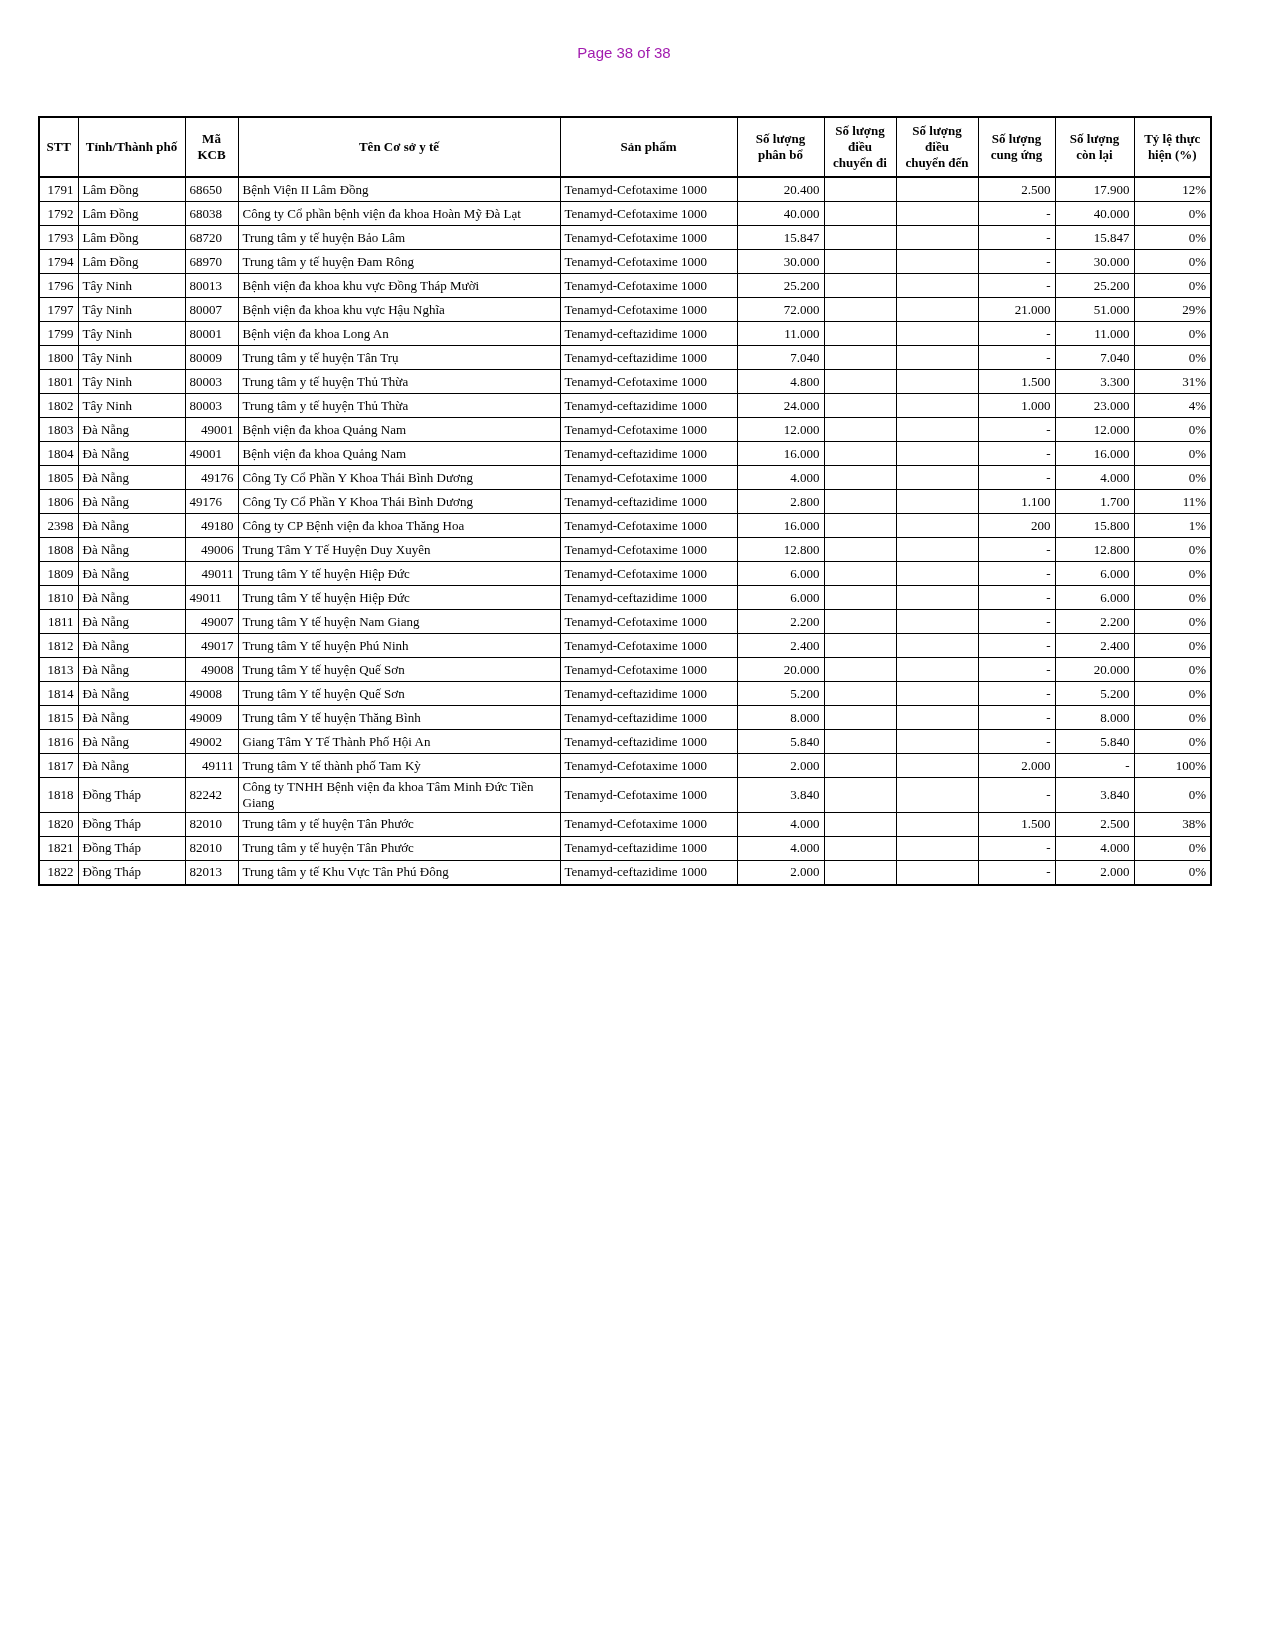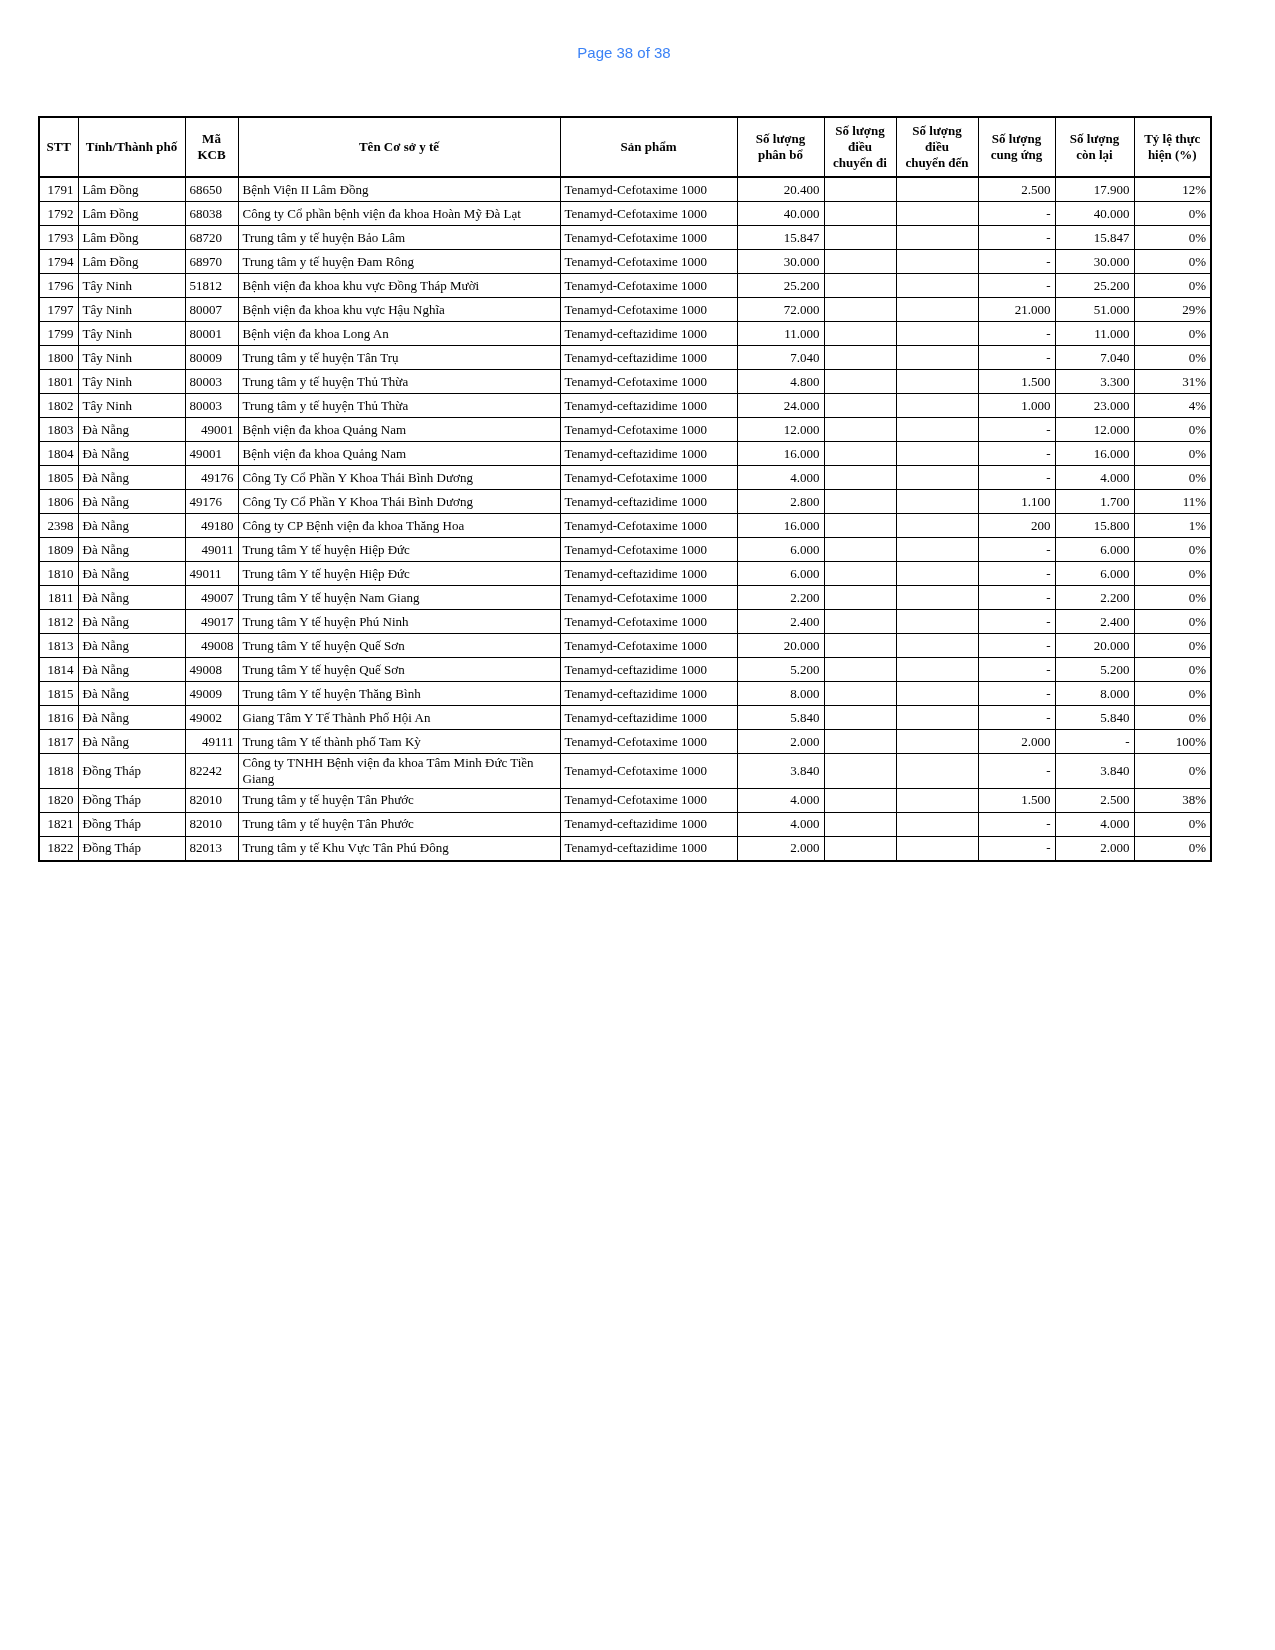--- a/index.html
+++ b/index.html
@@ -15,21 +15,21 @@
     color: #000000;
   }
   .page-label {
     position: absolute;
     top: 44px;
     left: 38px;
     width: 1172px;
     text-align: center;
     font-family: "Liberation Sans", sans-serif;
     font-size: 15px;
-    color: #3b82f6;
+    color: #a21caf;
   }
   table.report {
     position: absolute;
     top: 116px;
     left: 38px;
     width: 1172px;
     border-collapse: collapse;
     table-layout: fixed;
     border: 2px solid #000000;
     font-size: 13px;
@@ -150,21 +150,21 @@
         <td class="al-right">30.000</td>
         <td class="al-right"></td>
         <td class="al-right"></td>
         <td class="al-right dash">-</td>
         <td class="al-right">30.000</td>
         <td class="al-right">0%</td>
       </tr>
       <tr>
         <td class="al-right">1796</td>
         <td class="al-left">Tây Ninh</td>
-        <td class="al-left">51812</td>
+        <td class="al-left">80013</td>
         <td class="al-left">Bệnh viện đa khoa khu vực Đồng Tháp Mười</td>
         <td class="al-left">Tenamyd-Cefotaxime 1000</td>
         <td class="al-right">25.200</td>
         <td class="al-right"></td>
         <td class="al-right"></td>
         <td class="al-right dash">-</td>
         <td class="al-right">25.200</td>
         <td class="al-right">0%</td>
       </tr>
       <tr>
@@ -289,20 +289,33 @@
         <td class="al-left">Đà Nẵng</td>
         <td class="code-right">49180</td>
         <td class="al-left">Công ty CP Bệnh viện đa khoa Thăng Hoa</td>
         <td class="al-left">Tenamyd-Cefotaxime 1000</td>
         <td class="al-right">16.000</td>
         <td class="al-right"></td>
         <td class="al-right"></td>
         <td class="al-right">200</td>
         <td class="al-right">15.800</td>
         <td class="al-right">1%</td>
+      </tr>
+      <tr>
+        <td class="al-right">1808</td>
+        <td class="al-left">Đà Nẵng</td>
+        <td class="code-right">49006</td>
+        <td class="al-left">Trung Tâm Y Tế Huyện Duy Xuyên</td>
+        <td class="al-left">Tenamyd-Cefotaxime 1000</td>
+        <td class="al-right">12.800</td>
+        <td class="al-right"></td>
+        <td class="al-right"></td>
+        <td class="al-right dash">-</td>
+        <td class="al-right">12.800</td>
+        <td class="al-right">0%</td>
       </tr>
       <tr>
         <td class="al-right">1809</td>
         <td class="al-left">Đà Nẵng</td>
         <td class="code-right">49011</td>
         <td class="al-left">Trung tâm Y tế huyện Hiệp Đức</td>
         <td class="al-left">Tenamyd-Cefotaxime 1000</td>
         <td class="al-right">6.000</td>
         <td class="al-right"></td>
         <td class="al-right"></td>

